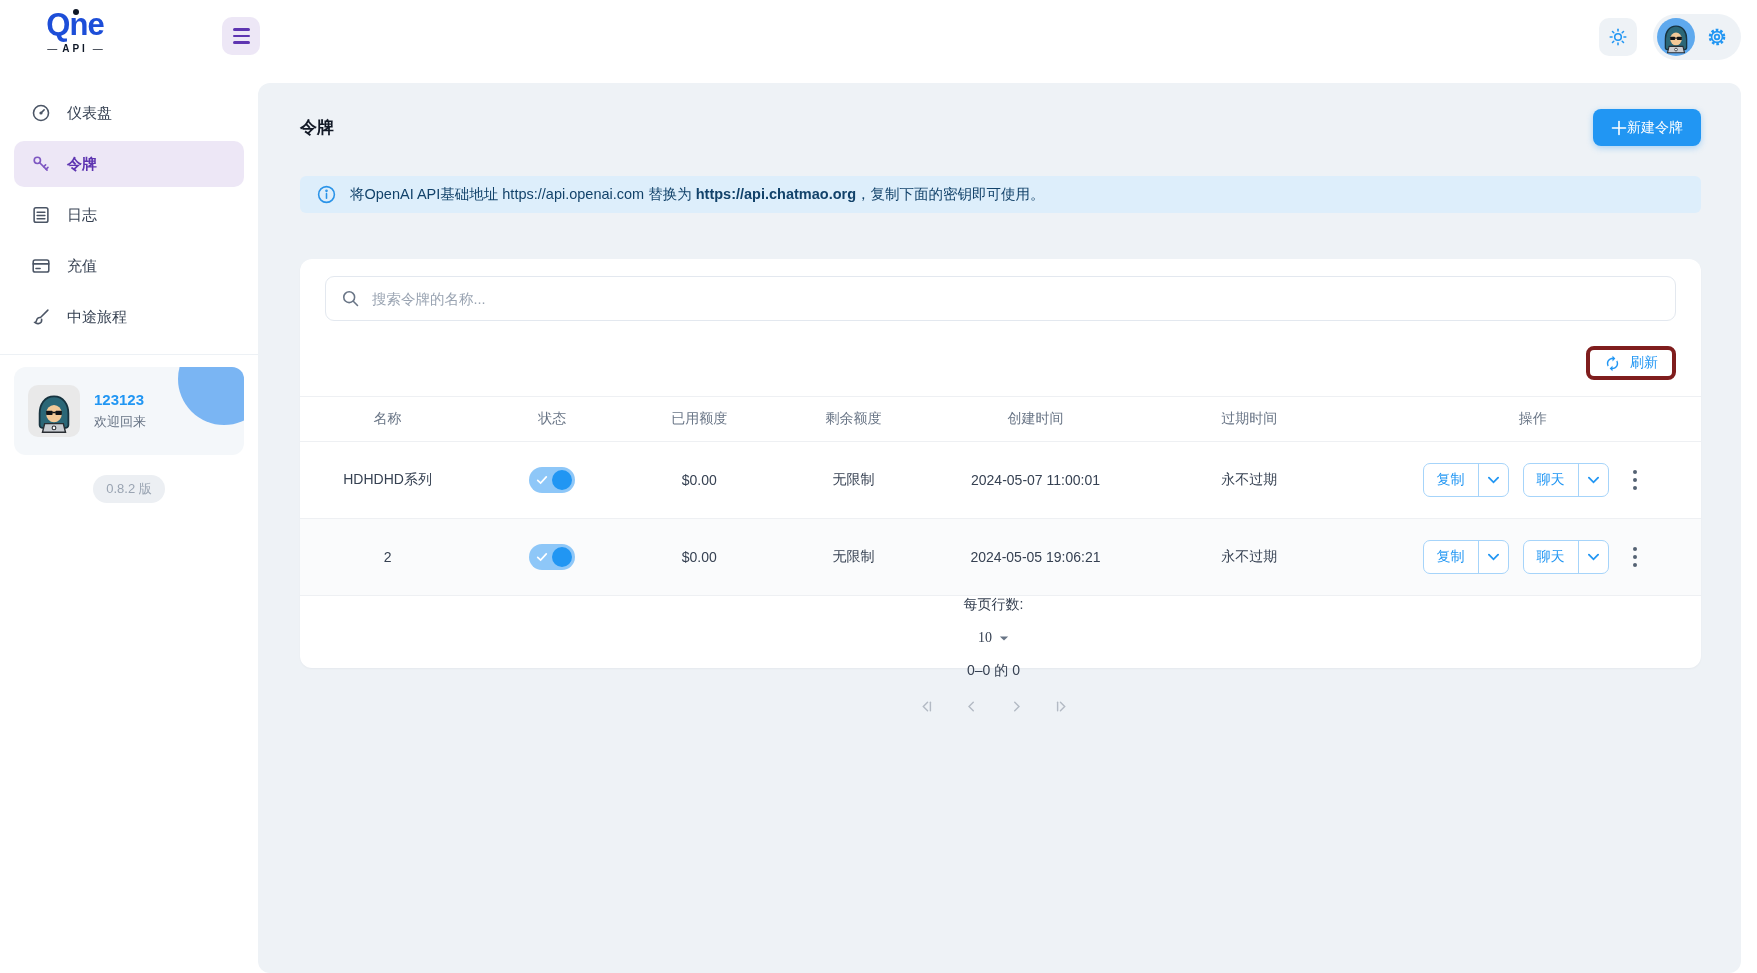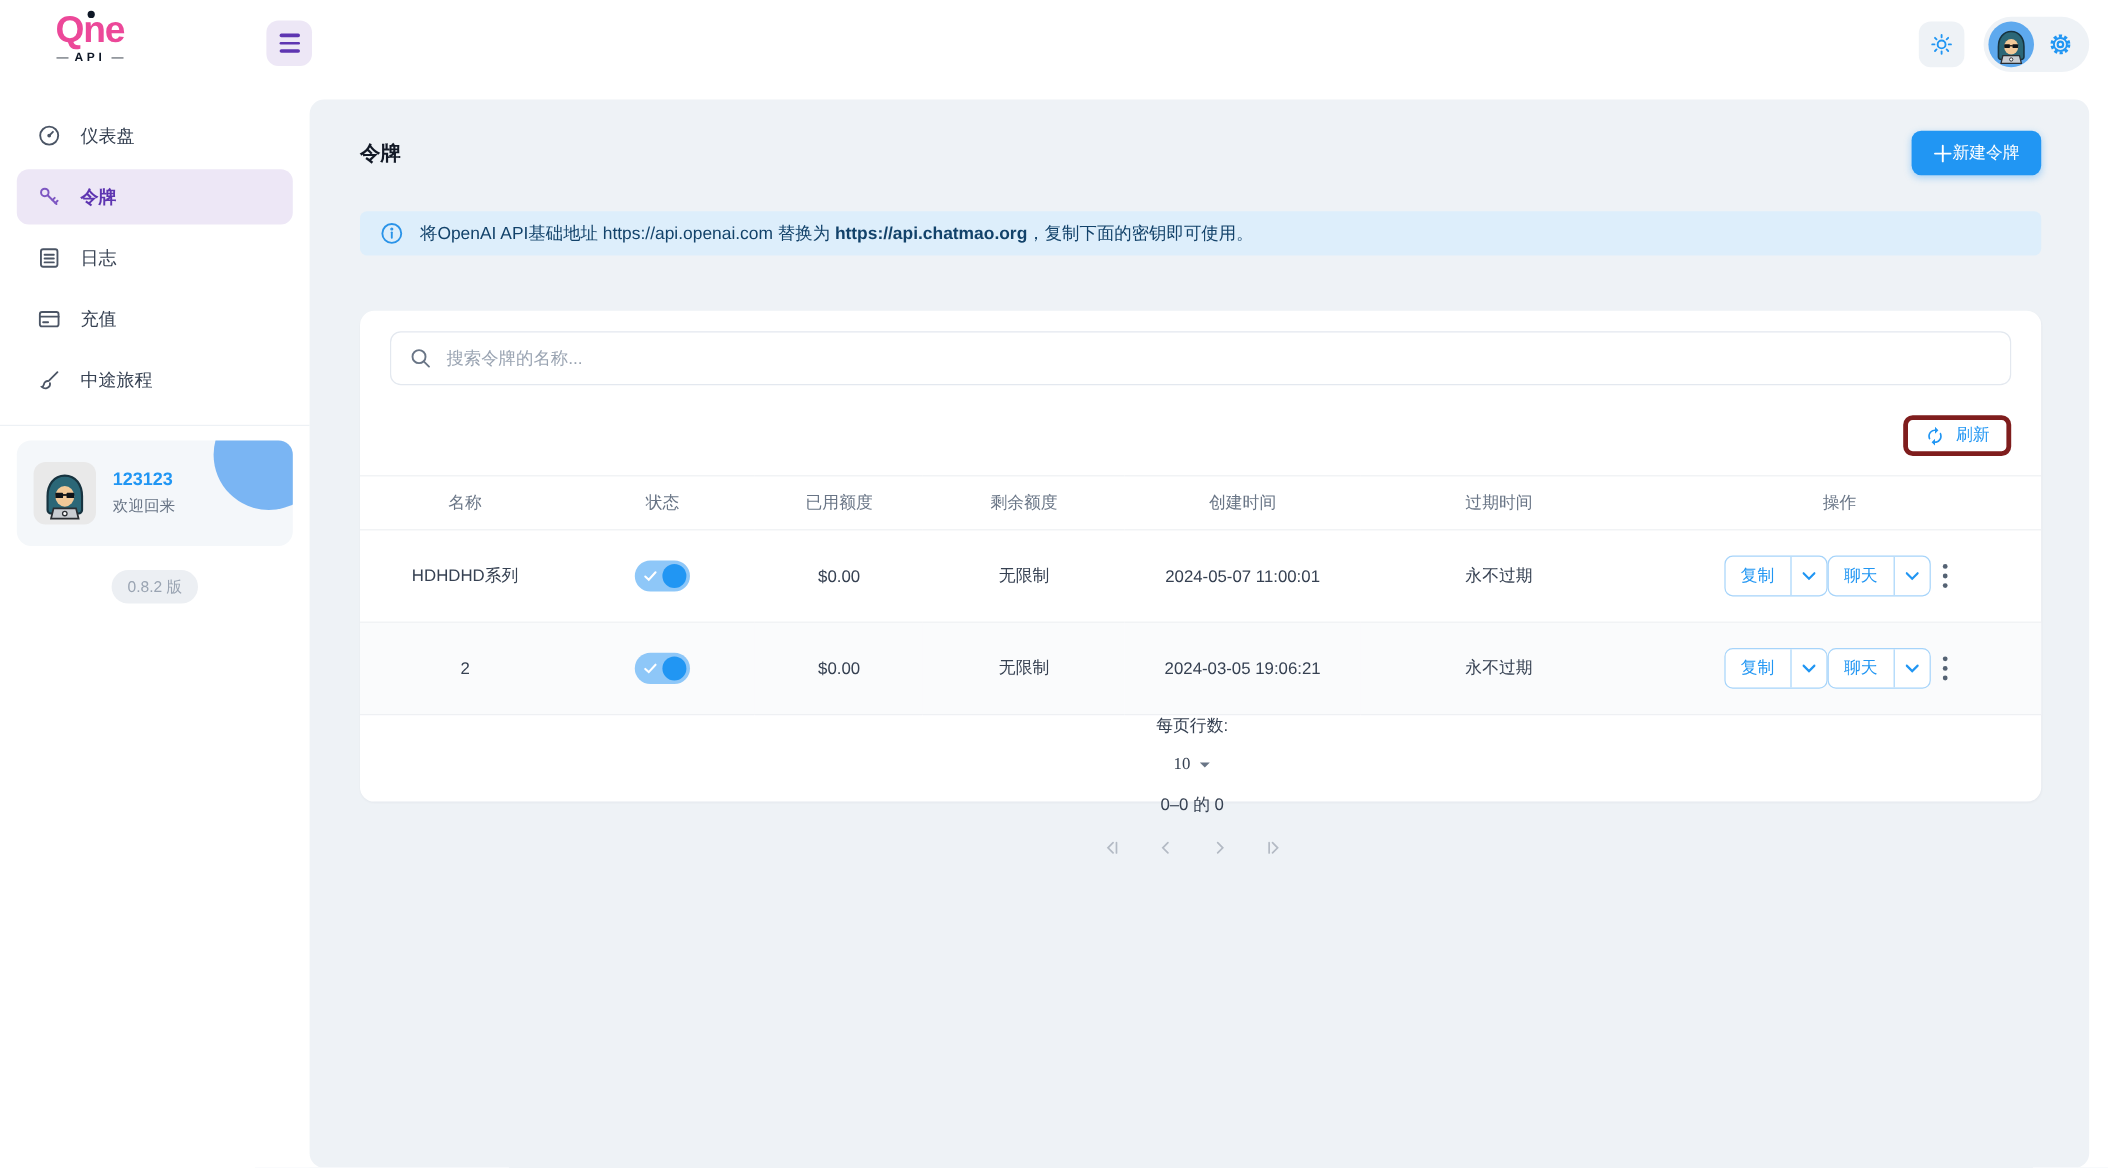--- a/index.html
+++ b/index.html
@@ -2,21 +2,21 @@
 <html><head>
 <meta charset="utf-8">
 <style>
   * { margin:0; padding:0; box-sizing:border-box; }
   html,body { width:1757px; height:973px; overflow:hidden; }
   body { font-family:"Liberation Sans","DejaVu Sans",sans-serif; background:#ffffff; color:#364152; }
 
   
   .topbar { position:relative; height:72px; background:#fff; }
   .logo { position:absolute; left:20px; top:8px; width:110px; text-align:center; cursor:default; }
-  .logo-word { font-size:31px; font-weight:800; color:#ec4899; letter-spacing:-1px; line-height:34px; position:relative; }
+  .logo-word { font-size:31px; font-weight:800; color:#1d4ed8; letter-spacing:-1px; line-height:34px; position:relative; }
   .logo-dot { position:absolute; top:1px; left:53px; width:6px; height:6px; border-radius:50%; background:#0e1726; }
   .logo-sub { font-size:10px; font-weight:700; color:#0e1726; letter-spacing:3px; margin-top:1px; }
   .logo-sub:before, .logo-sub:after { content:"—"; letter-spacing:0; margin:0 5px; font-weight:400; }
   .hamburger { position:absolute; left:222px; top:17px; width:38px; height:38px; border-radius:10px;
     background:#ede7f6; border:none; display:flex; flex-direction:column; gap:4px;
     align-items:center; justify-content:center; cursor:pointer; }
   .hamburger span { display:block; width:17px; height:2.4px; background:#5e35b1; border-radius:2px; }
   .topbar-right { position:absolute; right:16px; top:14px; display:flex; align-items:center; gap:16px; }
   .icon-btn { width:38px; height:38px; border-radius:10px; background:#eef2f6; border:none;
     display:flex; align-items:center; justify-content:center; cursor:pointer; color:#2196f3; }
@@ -78,21 +78,21 @@
   table.tokens td { height:77px; font-size:14px; color:#364152; text-align:center;
     border-bottom:1px solid #eef0f3; }
   table.tokens tr.alt td { background:#fafbfc; }
 
   .toggle { position:relative; display:inline-block; width:46px; height:26px; border-radius:13px;
     background:#8ec7f8; cursor:pointer; vertical-align:middle; }
   .toggle .knob { position:absolute; right:3px; top:3px; width:20px; height:20px; border-radius:50%;
     background:#2196f3; }
   .toggle .tick { position:absolute; left:7px; top:6px; color:#fff; }
 
-  .actions { display:flex; align-items:center; justify-content:center; }
+  .actions { display:flex; align-items:center; justify-content:center; gap:14px; }
   .split-btn { display:flex; align-items:stretch; border:1px solid #a6d4fa; border-radius:7px;
     overflow:hidden; background:#fff; height:34px; }
   .split-btn .sb-label { display:flex; align-items:center; padding:0 13px; color:#2196f3;
     font-size:14px; cursor:pointer; background:none; border:none; font-family:inherit; }
   .split-btn .sb-caret { display:flex; align-items:center; justify-content:center; width:30px;
     border:none; border-left:1px solid #a6d4fa; background:none; color:#2196f3; cursor:pointer; }
   .kebab { display:inline-flex; flex-direction:column; gap:3.5px; background:none; border:none;
     cursor:pointer; padding:6px; margin-left:4px; }
   .kebab i { width:4.5px; height:4.5px; border-radius:50%; background:#546273; }
 
@@ -359,21 +359,21 @@
                 <span class="tick">
                   <svg width="12" height="12" viewBox="0 0 14 14" fill="none" stroke="#fff" stroke-width="2" stroke-linecap="round">
                       <path d="M2 7.5 L5.4 10.6 L12 3.4"></path>
                     </svg>
                 </span>
                 <span class="knob"></span>
               </span>
             </td>
             <td>$0.00</td>
             <td>无限制</td>
-            <td>2024-03-05 19:06:21</td>
+            <td>2024-05-05 19:06:21</td>
             <td>永不过期</td>
             <td>
               <div class="actions">
                 <span class="split-btn">
                   <button class="sb-label">复制</button>
                   <button class="sb-caret">
                     <svg width="11" height="8" viewBox="0 0 12 8">
                         <path d="M1 1.5l5 5 5-5" fill="none" stroke="currentColor" stroke-width="2" stroke-linecap="round"></path>
                       </svg>
                   </button>

